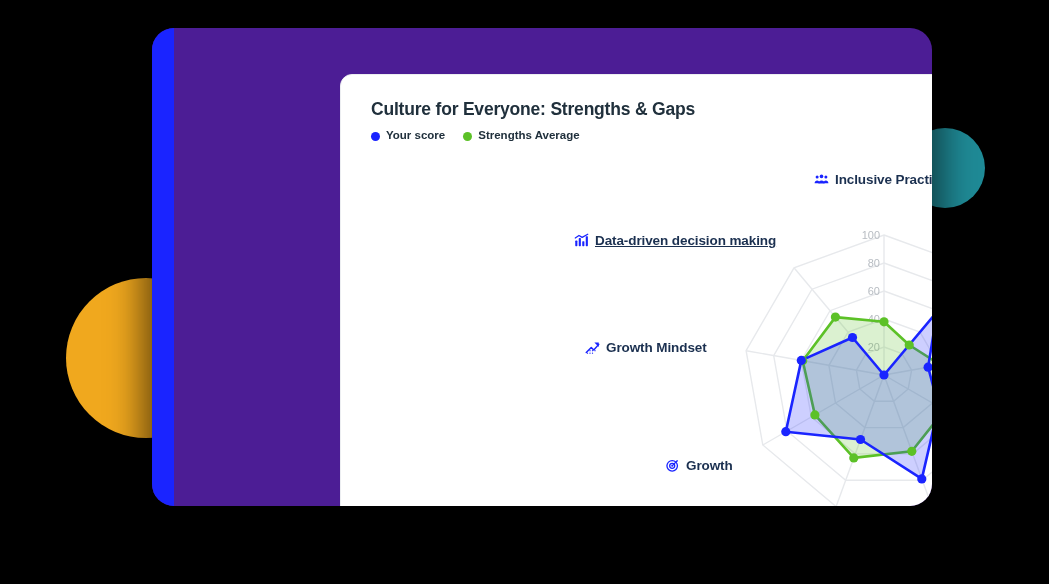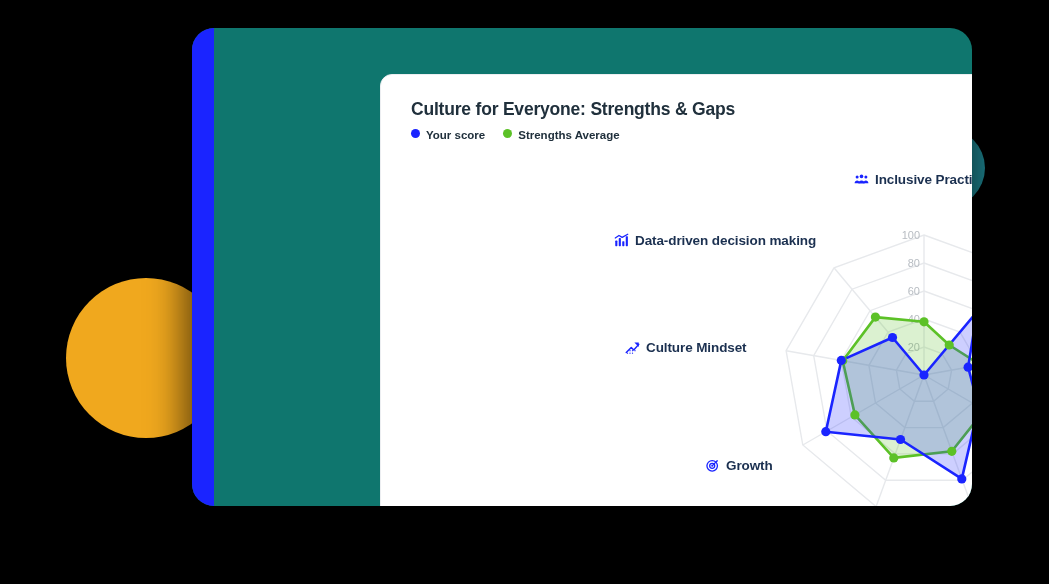--- a/index.html
+++ b/index.html
@@ -52,21 +52,21 @@
     white-space: nowrap;
   }
 
   #legend {
     position: absolute;
     left: 30px; top: 54px;
     display: flex;
     align-items: center;
     gap: 18px;
   }
-  .legend-item { display: flex; align-items: flex-start; gap: 6px; }
+  .legend-item { display: flex; align-items: flex-end; gap: 6px; }
   .legend-dot { width: 9px; height: 9px; border-radius: 50%; display: block; }
   .legend-label { font-size: 11.5px; font-weight: bold; color: #20303c; white-space: nowrap; }
 
   
   #plot { position: absolute; left: 0; top: 78px; width: 706px; height: 368px; }
   #radar-svg { position: absolute; left: 0; top: 0; }
 
   .tick-text {
     font-family: "Liberation Sans", sans-serif;
     font-size: 11px;
@@ -89,21 +89,21 @@
   .axis-label .ic svg { display: block; }
 </style>
 </head>
 <body style="background: rgb(0, 0, 0);">
 
 <div id="stage">
 
   <div class="deco-circle" id="deco-yellow" style="background: rgb(240, 168, 30);"></div>
   <div class="deco-circle" id="deco-teal" style="background: rgb(31, 138, 150);"></div>
 
-  <div id="device" style="background: #0f766e; margin-left: 40px;">
+  <div id="device" style="background: #4c1d95;">
     <div id="device-edge" style="background: rgb(26, 36, 255);"></div>
 
     <div id="card" style="background: rgb(255, 255, 255);">
 
       <div id="chart-title" style="color: rgb(32, 48, 60);">Culture for Everyone: Strengths &amp; Gaps</div>
 
       <div id="legend">
         <div class="legend-item">
           <span class="legend-dot" id="legend-dot-0" style="background: rgb(26, 36, 255);"></span>
           <span class="legend-label">Your score</span>
@@ -197,24 +197,24 @@
               <path d="M15 4h7v7l-2.3-2.3L15 4z"></path>
               <circle cx="4" cy="21" r="1"></circle>
                   <circle cx="8" cy="21" r="1"></circle>
                   <circle cx="12" cy="21" r="1"></circle>
               <circle cx="8" cy="17" r="1"></circle>
                   <circle cx="12" cy="17" r="1"></circle>
                   <circle cx="16" cy="17" r="1"></circle>
             </g>
               </svg>
           </span>
-          <span>Culture Mindset</span>
-        </div>
-
-        <div class="axis-label" id="al-8" style="color: rgb(27, 48, 80); visibility: visible; left: 233px; top: 80px;">
+          <span>Growth Mindset</span>
+        </div>
+
+        <div class="axis-label" id="al-8" style="color: rgb(27, 48, 80); visibility: visible; left: 233px; top: 80px; text-decoration: underline;">
           <span class="ic">
             <svg viewBox="0 0 24 24" width="15" height="15">
                 <g fill="#1a24ff">
               <rect x="2" y="12" width="3.4" height="9" rx="1"></rect>
               <rect x="7.6" y="8" width="3.4" height="13" rx="1"></rect>
               <rect x="13.2" y="13" width="3.4" height="8" rx="1"></rect>
               <rect x="18.8" y="5" width="3.4" height="16" rx="1"></rect>
               <path d="M2 8l6-4 5 3 9-5" stroke="#1a24ff" stroke-width="2" fill="none" stroke-linecap="round" stroke-linejoin="round"></path>
             </g>
               </svg>

